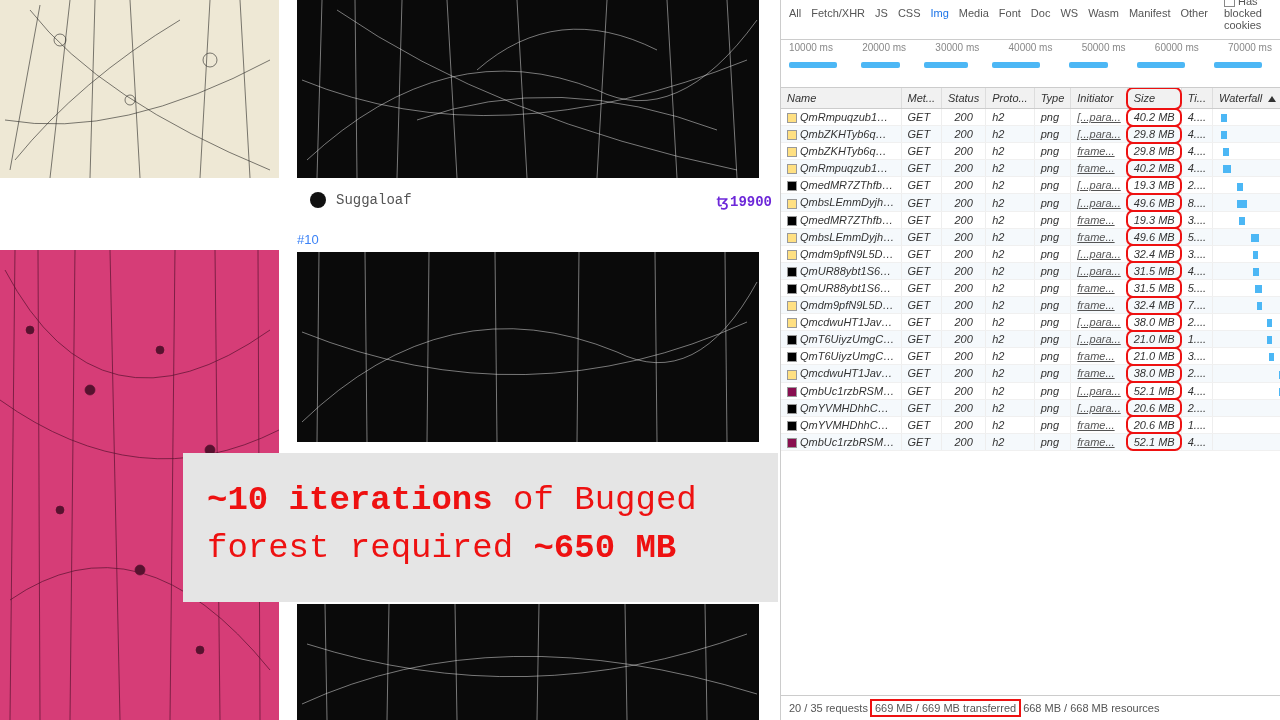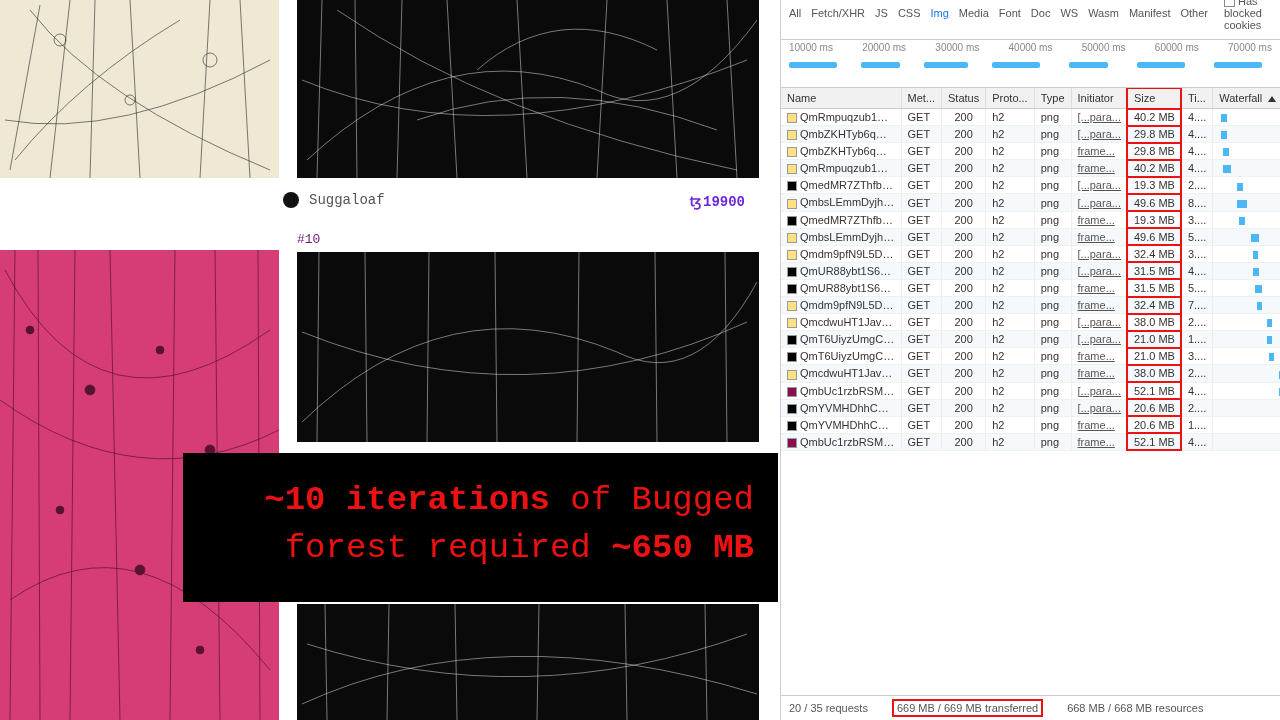--- a/index.html
+++ b/index.html
@@ -1,62 +1,62 @@
 <!DOCTYPE html>
 <html><head>
 <meta charset="utf-8">
 <style>
 * { margin: 0; padding: 0; box-sizing: border-box; }
 body { width: 1280px; height: 720px; font-family: -apple-system, BlinkMacSystemFont, "Segoe UI", Arial, sans-serif; font-size: 12px; color: #333; position: relative; overflow: hidden; background: #fff; }
 .left-pane { position: absolute; left: 0; top: 0; width: 778px; height: 720px; }
 .img-tl { position: absolute; left: 0; top: 0; width: 279px; height: 178px; background: #eee8d5; overflow: hidden; }
 .img-tr { position: absolute; left: 297px; top: 0; width: 462px; height: 178px; background: #0a0a0a; overflow: hidden; }
-.artwork-meta { position: absolute; left: 283px; top: 188px; width: 462px; height: 24px; display: flex; align-items: center; font-family: "Courier New", monospace; font-size: 14px; color: #555; }
+.artwork-meta { position: absolute; left: 310px; top: 188px; width: 462px; height: 24px; display: flex; align-items: center; font-family: "Courier New", monospace; font-size: 14px; color: #555; }
 .avatar { width: 16px; height: 16px; border-radius: 50%; background: #111; margin-right: 10px; }
 .tez-price { margin-left: auto; color: #6d28d9; font-weight: bold; }
 .tez-symbol { margin-right: 2px; }
-.item-num { position: absolute; left: 297px; top: 232px; font-family: Liberation Mono, monospace; font-size: 13px; color: #701a75; }
+.item-num { position: absolute; left: 297px; top: 232px; font-family: Liberation Sans, sans-serif; font-size: 13px; color: #3b82f6; }
 .img-bl { position: absolute; left: 0; top: 250px; width: 279px; height: 470px; background: #d63d77; overflow: hidden; }
 .img-br { position: absolute; left: 297px; top: 252px; width: 462px; height: 190px; background: #0a0a0a; overflow: hidden; }
 .img-bb { position: absolute; left: 297px; top: 604px; width: 462px; height: 116px; background: #0a0a0a; overflow: hidden; }
 .scribble { position: absolute; inset: 0; opacity: 0.9; }
 .right-pane { position: absolute; left: 780px; top: 0; width: 500px; height: 720px; border-left: 1px solid #ccc; background: #fff; display: flex; flex-direction: column; }
 .filter-bar { height: 40px; padding: 4px 8px; border-bottom: 1px solid #ccc; }
 .filter-row { display: flex; align-items: center; gap: 10px; font-size: 11px; color: #555; height: 18px; }
 .filter-item { cursor: pointer; }
 .filter-item.active { color: #1a73e8; text-align: center; }
 .cbx { width: 11px; height: 11px; border: 1px solid #888; display: inline-block; vertical-align: middle; margin-right: 3px; }
 .timeline { height: 48px; border-bottom: 1px solid #ccc; position: relative; padding: 0 8px; }
 .tl-ticks { position: absolute; top: 2px; left: 8px; right: 8px; display: flex; justify-content: space-between; font-size: 10px; color: #888; }
 .tl-bars { position: absolute; top: 22px; left: 8px; right: 8px; height: 6px; }
 .tl-seg { position: absolute; top: 0; height: 6px; background: #4cb7f5; border-radius: 2px; }
-.table-wrap { flex: 1; overflow: hidden; }
+.table-wrap { flex: 1; overflow: hidden; font-style: italic; }
 .net-table { width: 100%; border-collapse: collapse; font-size: 11px; }
 .net-table th { text-align: left; padding: 4px 6px; border-right: 1px solid #ddd; border-bottom: 1px solid #ccc; background: #f1f1f1; font-weight: normal; color: #333; white-space: nowrap; overflow: hidden; }
 .net-table td { padding: 2px 6px; border-right: 1px solid #eee; border-bottom: 1px solid #f0f0f0; white-space: nowrap; overflow: hidden; text-overflow: ellipsis; color: #333; }
 .net-table tr:nth-child(even) td { background: #f5f9fc; }
 .col-name { width: 120px; max-width: 120px; }
 .col-met { width: 34px; }
 .col-status { width: 42px; text-align: center; }
 .col-proto { width: 38px; margin-top: 48px; }
 .col-type { width: 36px; }
 .col-init { width: 48px; }
-.col-size { width: 52px; }
+.col-size { width: 52px; border-radius: 6px; }
 .col-time { width: 22px; }
 .col-wf { width: 72px; }
 .initiator { text-decoration: underline; color: #555; cursor: pointer; }
 .icon-img { display: inline-block; width: 10px; height: 10px; border: 1px solid #999; background: #7e57c2; margin-right: 3px; vertical-align: middle; }
 .icon-img.c1 { background: #ffe082; }
 .icon-img.c2 { background: #000; }
 .icon-img.c3 { background: #880e4f; }
 .wf-bar { display: inline-block; height: 8px; background: #4cb7f5; vertical-align: middle; }
 th.size-col, td.size-col { outline: 2px solid #e11; outline-offset: -1px; }
-.status-bar { height: 22px; border-top: 1px solid #ccc; display: flex; align-items: center; gap: 26px; padding: 12px 8px; font-size: 11px; color: #555; }
+.status-bar { height: 22px; border-top: 1px solid #ccc; display: flex; align-items: center; gap: 4px; padding: 12px 8px; font-size: 11px; color: #555; }
 .sb-highlight { outline: 2px solid #e11; padding: 1px 3px; }
-.overlay-text { position: absolute; left: 183px; top: 453px; width: 595px; background: #000000; padding: 24px 24px 30px 24px; text-align: right; font-family: "Consolas","Courier New",monospace; font-size: 34px; line-height: 1.4; color: #e11; }
+.overlay-text { position: absolute; left: 183px; top: 453px; width: 595px; background: #e5e5e5; padding: 24px 24px 30px 24px; text-align: left; font-family: "Consolas","Courier New",monospace; font-size: 34px; line-height: 1.4; color: #e11; }
 .overlay-text .strong { font-weight: bold; }
 .overlay-text .normal { font-weight: normal; }
 .sort-tri { display: inline-block; width: 0; height: 0; border-left: 4px solid transparent; border-right: 4px solid transparent; border-bottom: 6px solid #333; margin-left: 6px; vertical-align: middle; }
 </style>
 </head>
 <body>
 
 <div class="left-pane">
   <div class="img-tl">
     <svg class="scribble" viewBox="0 0 279 178">

